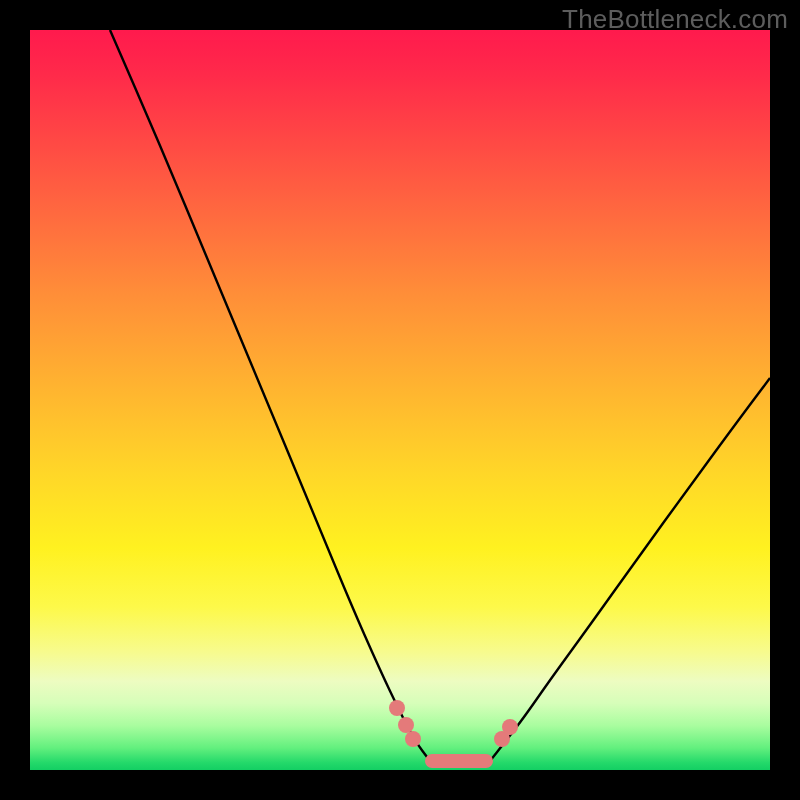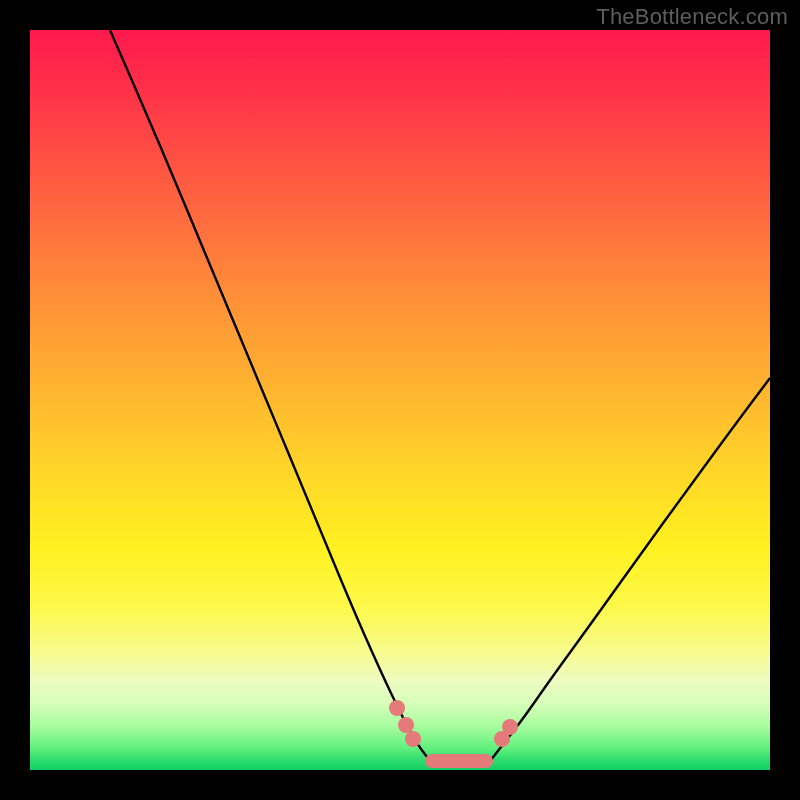--- a/index.html
+++ b/index.html
@@ -50,21 +50,21 @@
     left: 0;
     top: 0;
     width: 100%;
     height: 100%;
   }
   .watermark {
     position: absolute;
     top: 4px;
     right: 12px;
     color: #5d5d5d;
-    font-size: 22px;
+    font-size: 26px;
     font-weight: 500;
     letter-spacing: 0.2px;
     user-select: none;
   }
 </style>
 </head>
 <body>
 
 <div class="watermark">TheBottleneck.com</div>
 

